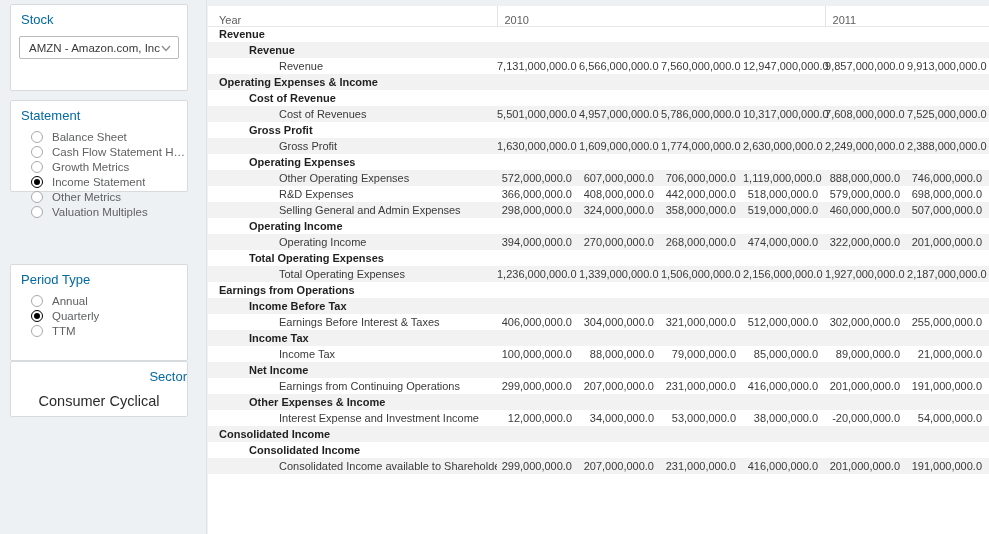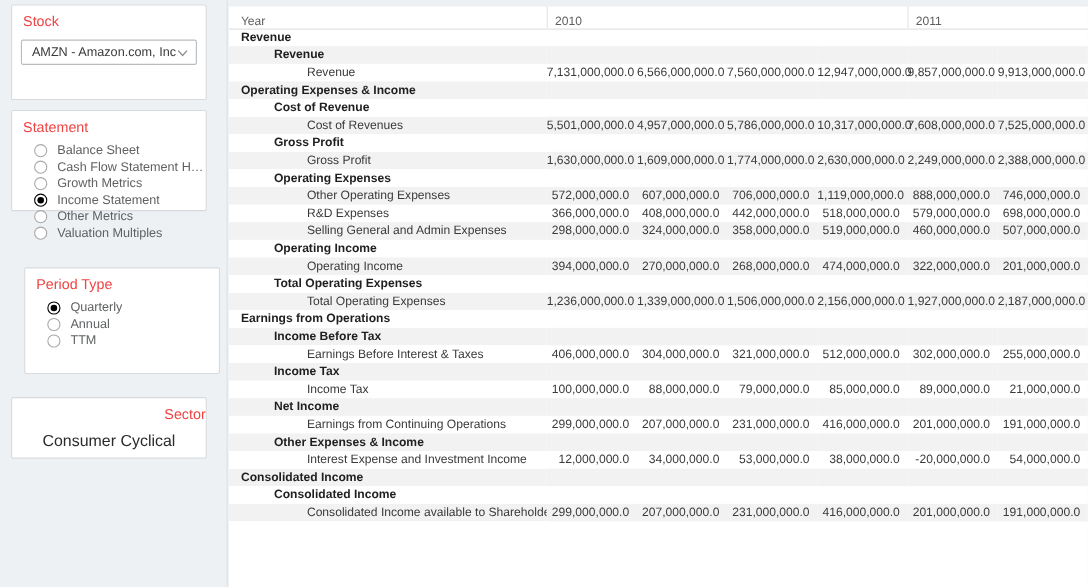--- a/index.html
+++ b/index.html
@@ -10,26 +10,26 @@
     position:relative;
     color:#333;
   }
 
   
   .sidebar { position:absolute; left:0; top:0; width:207px; height:534px; background:#edf1f4; border-right:1px solid #dde2e6; }
   .card {
     position:absolute; left:10px; width:178px;
     background:#fff; border:1px solid #d8dbde; border-radius:2px;
   }
-  .card-title { color:#ef4444; font-size:13px; padding:7px 0 0 10px; }
+  .card-title { color:#0369a1; font-size:13px; padding:7px 0 0 10px; }
   .card-title.center { text-align:right; padding-left:0; }
 
   .card-stock   { top:4px;   height:87px; }
   .card-stmt    { top:100px; height:92px; }
-  .card-period  { top:243px; height:97px;margin-left:12px; }
+  .card-period  { top:264px; height:97px; }
   .card-sector  { top:361px; height:56px; }
 
   .dropdown {
     margin:9px 8px 0 8px; height:23px; background:#fff;
     border:1px solid #b9bcbe; border-radius:2px;
     display:flex; align-items:center; justify-content:space-between;
     padding:0 7px 0 9px; cursor:pointer;
   }
   .dropdown-text { font-size:11.5px; color:#3b3a39; white-space:nowrap; overflow:hidden; }
   .chev { width:10px; height:10px; flex:0 0 auto; }
@@ -117,27 +117,27 @@
       <div class="radio-row">
         <span class="radio"></span>
         <span class="radio-label">Valuation Multiples</span>
       </div>
     </div>
   </div>
 
   <div class="card card-period">
     <div class="card-title">Period Type</div>
     <div class="radio-group">
+      <div class="radio-row">
+        <span class="radio"></span>
+        <span class="radio-label">Annual</span>
+      </div>
       <div class="radio-row on">
         <span class="radio"></span>
         <span class="radio-label">Quarterly</span>
-      </div>
-      <div class="radio-row">
-        <span class="radio"></span>
-        <span class="radio-label">Annual</span>
       </div>
       <div class="radio-row">
         <span class="radio"></span>
         <span class="radio-label">TTM</span>
       </div>
     </div>
   </div>
 
   <div class="card card-sector">
     <div class="card-title center">Sector</div>

